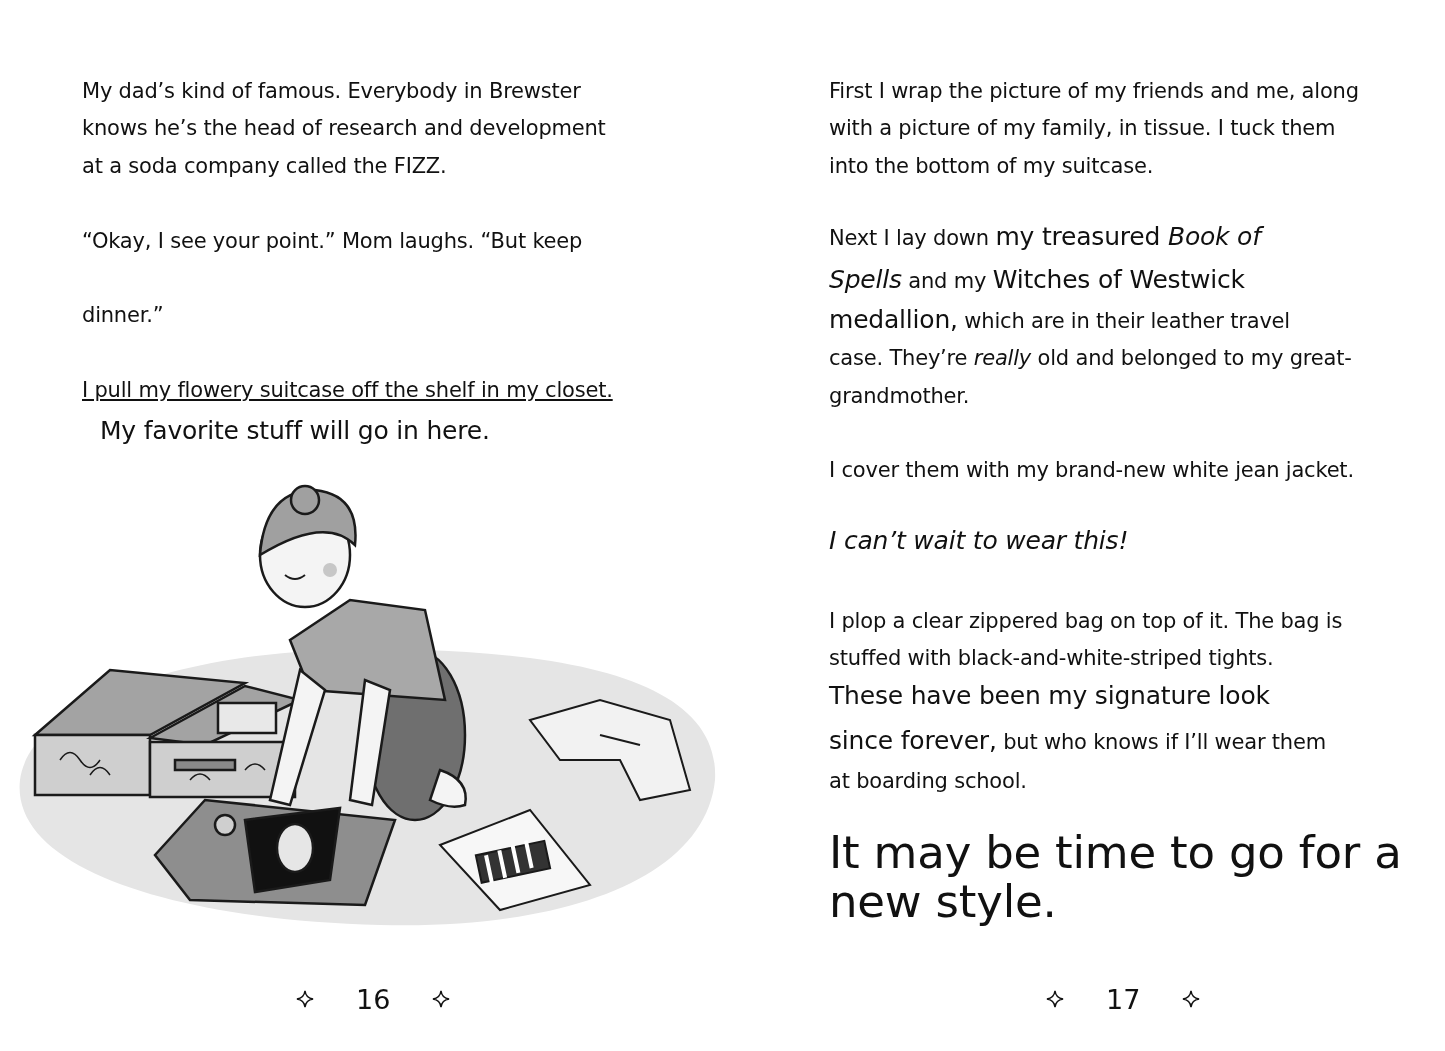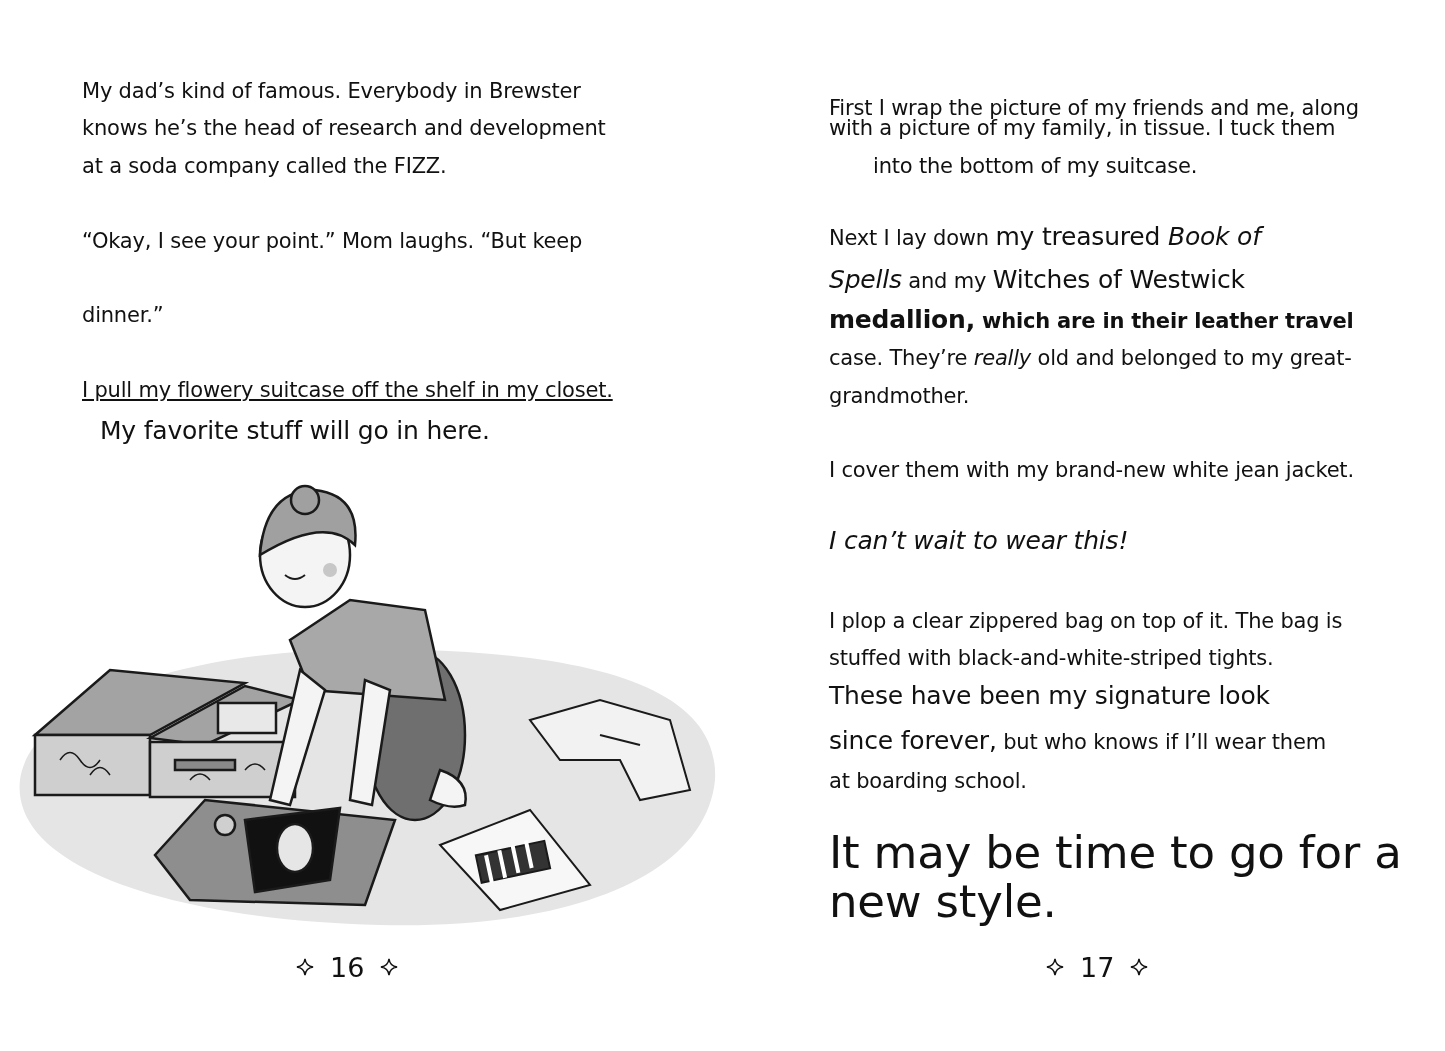--- a/index.html
+++ b/index.html
@@ -6,21 +6,21 @@
   body { width: 1445px; height: 1051px; position: relative; overflow: hidden;
          font-family: "DejaVu Sans", sans-serif; color: #111; }
   .page { position: absolute; top: 0; height: 884px; width: 722px; }
   .page-left { left: 0; }
   .page-right { left: 723px; }
   .txt { position: absolute; white-space: nowrap; font-size: 21px; line-height: 37.5px; letter-spacing: -0.2px; }
   .big { font-size: 25px; }
   .xl { font-size: 45px; }
   .ital { font-style: italic; }
   .illus { position: absolute; left: 0; top: 470px; width: 722px; height: 470px; }
-  .folio { position: absolute; top: 946px; height: 42px; display: flex; align-items: center; gap: 16px; font-size: 27px; }
+  .folio { position: absolute; top: 978px; height: 42px; display: flex; align-items: center; gap: 42px; font-size: 27px; }
   .star { width: 18px; height: 18px; display: inline-block; }
 </style>
 </head>
 <body>
 
 <div class="page page-left">
   <div class="txt" style="left:82px; top:73px;">My dad’s kind of famous. Everybody in Brewster</div>
   <div class="txt" style="left:82px; top:110px;">knows he’s the head of research and development</div>
   <div class="txt" style="left:82px; top:148px;">at a soda company called the FIZZ.</div>
 
@@ -81,31 +81,31 @@
         <path d="M10 1 Q11 9 19 10 Q11 11 10 19 Q9 11 1 10 Q9 9 10 1 Z" fill="none" stroke="#111" stroke-width="1.6"></path>
       </svg>
     <span>16</span>
     <svg class="star" viewBox="0 0 20 20">
         <path d="M10 1 Q11 9 19 10 Q11 11 10 19 Q9 11 1 10 Q9 9 10 1 Z" fill="none" stroke="#111" stroke-width="1.6"></path>
       </svg>
   </div>
 </div>
 
 <div class="page page-right">
-  <div class="txt" style="left:106px; top:90px;">First I wrap the picture of my friends and me, along</div>
+  <div class="txt" style="left:106px; top:73px;">First I wrap the picture of my friends and me, along</div>
   <div class="txt" style="left:106px; top:110px;">with a picture of my family, in tissue. I tuck them</div>
-  <div class="txt" style="left:106px; top:148px;margin-left:44px;">into the bottom of my suitcase.</div>
+  <div class="txt" style="left:106px; top:148px;">into the bottom of my suitcase.</div>
 
   <div class="txt" style="left:106px; top:218px;">
     <span>Next I lay down </span><span class="big">my treasured </span><span class="big ital">Book of</span>
   </div>
   <div class="txt" style="left:106px; top:261px;">
     <span class="big ital">Spells</span><span> and my </span><span class="big">Witches of Westwick</span>
   </div>
-  <div class="txt" style="left:106px; top:301px;font-weight:bold;">
+  <div class="txt" style="left:106px; top:301px;">
     <span class="big">medallion,</span><span> which are in their leather travel</span>
   </div>
   <div class="txt" style="left:106px; top:340px;">
     <span>case. They’re </span><span class="ital">really</span><span> old and belonged to my great-</span>
   </div>
   <div class="txt" style="left:106px; top:378px;">grandmother.</div>
 
   <div class="txt" style="left:106px; top:452px;">I cover them with my brand-new white jean jacket.</div>
 
   <div class="txt big ital" style="left:106px; top:522px;">I can’t wait to wear this!</div>

